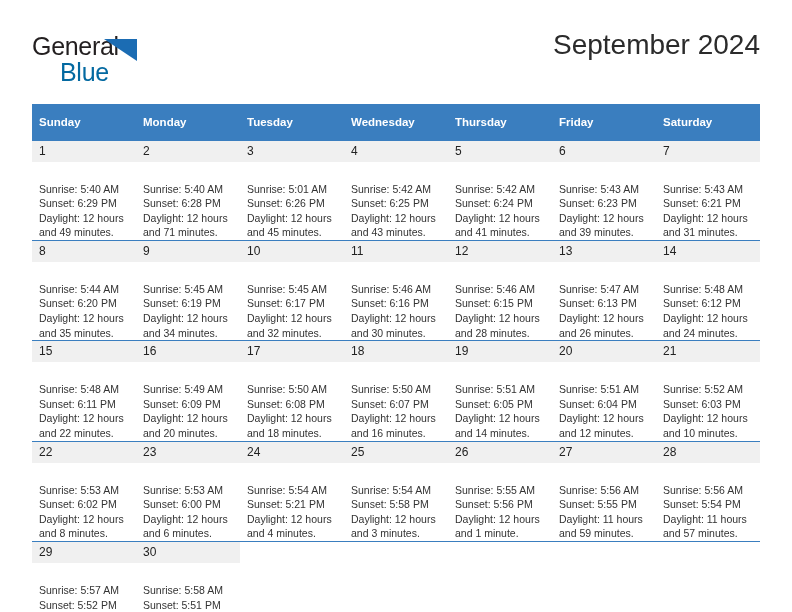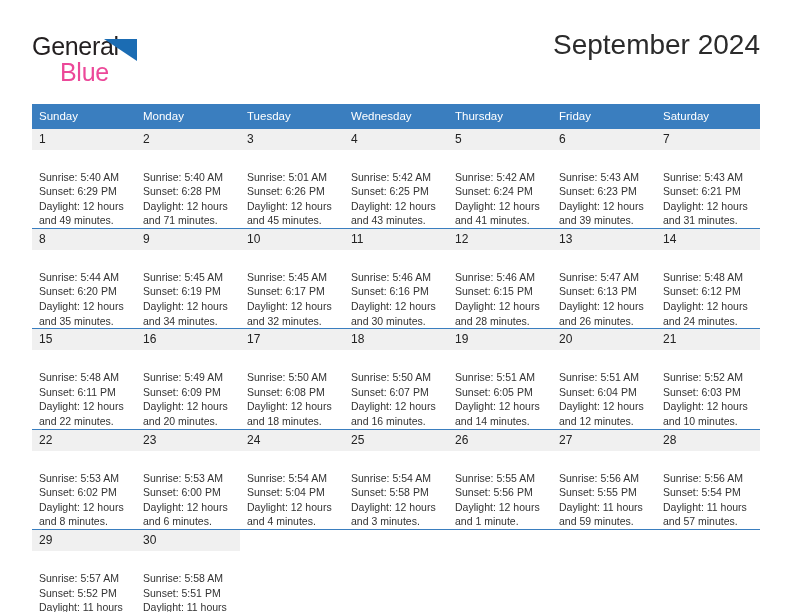--- a/index.html
+++ b/index.html
@@ -51,21 +51,21 @@
     height: 22px;
     background: #1b6cb3;
     clip-path: polygon(0% 0%, 100% 0%, 100% 100%);
   }
   .brand-blue {
     position: absolute;
     left: 28px;
     top: 26px;
     font-size: 25px;
     letter-spacing: -0.3px;
-    color: #ec4899;
+    color: #0369a1;
     line-height: 28px;
   }
 
   .titles {
     position: absolute;
     right: 0;
     top: 0;
     text-align: center;
   }
   .cal-title {
@@ -89,24 +89,24 @@
     left: 32px;
     top: 104px;
     width: 728px;
     border-collapse: collapse;
     table-layout: fixed;
   }
   .cal th {
     background: #3a7ebf;
     color: #ffffff;
     font-size: 11.5px;
-    font-weight: normal;
+    font-weight: bold;
     text-align: left;
     padding: 5px 0 5px 7px;
-    height: 24px;
+    height: 36px;
     border: none;
   }
   .cal td {
     vertical-align: top;
     padding: 0;
     border-top: 1px solid #3a7ebf;
     background: #ffffff;
     height: 90px;
     width: 104px;
   }
@@ -376,21 +376,21 @@
               <div>Sunrise: 5:53 AM</div>
               <div>Sunset: 6:00 PM</div>
               <div>Daylight: 12 hours</div>
               <div>and 6 minutes.</div>
             </div>
           </td>
           <td>
             <div class="daynum">24</div>
             <div class="details">
               <div>Sunrise: 5:54 AM</div>
-              <div>Sunset: 5:04 PM</div>
+              <div>Sunset: 5:21 PM</div>
               <div>Daylight: 12 hours</div>
               <div>and 4 minutes.</div>
             </div>
           </td>
           <td>
             <div class="daynum">25</div>
             <div class="details">
               <div>Sunrise: 5:54 AM</div>
               <div>Sunset: 5:58 PM</div>
               <div>Daylight: 12 hours</div>

